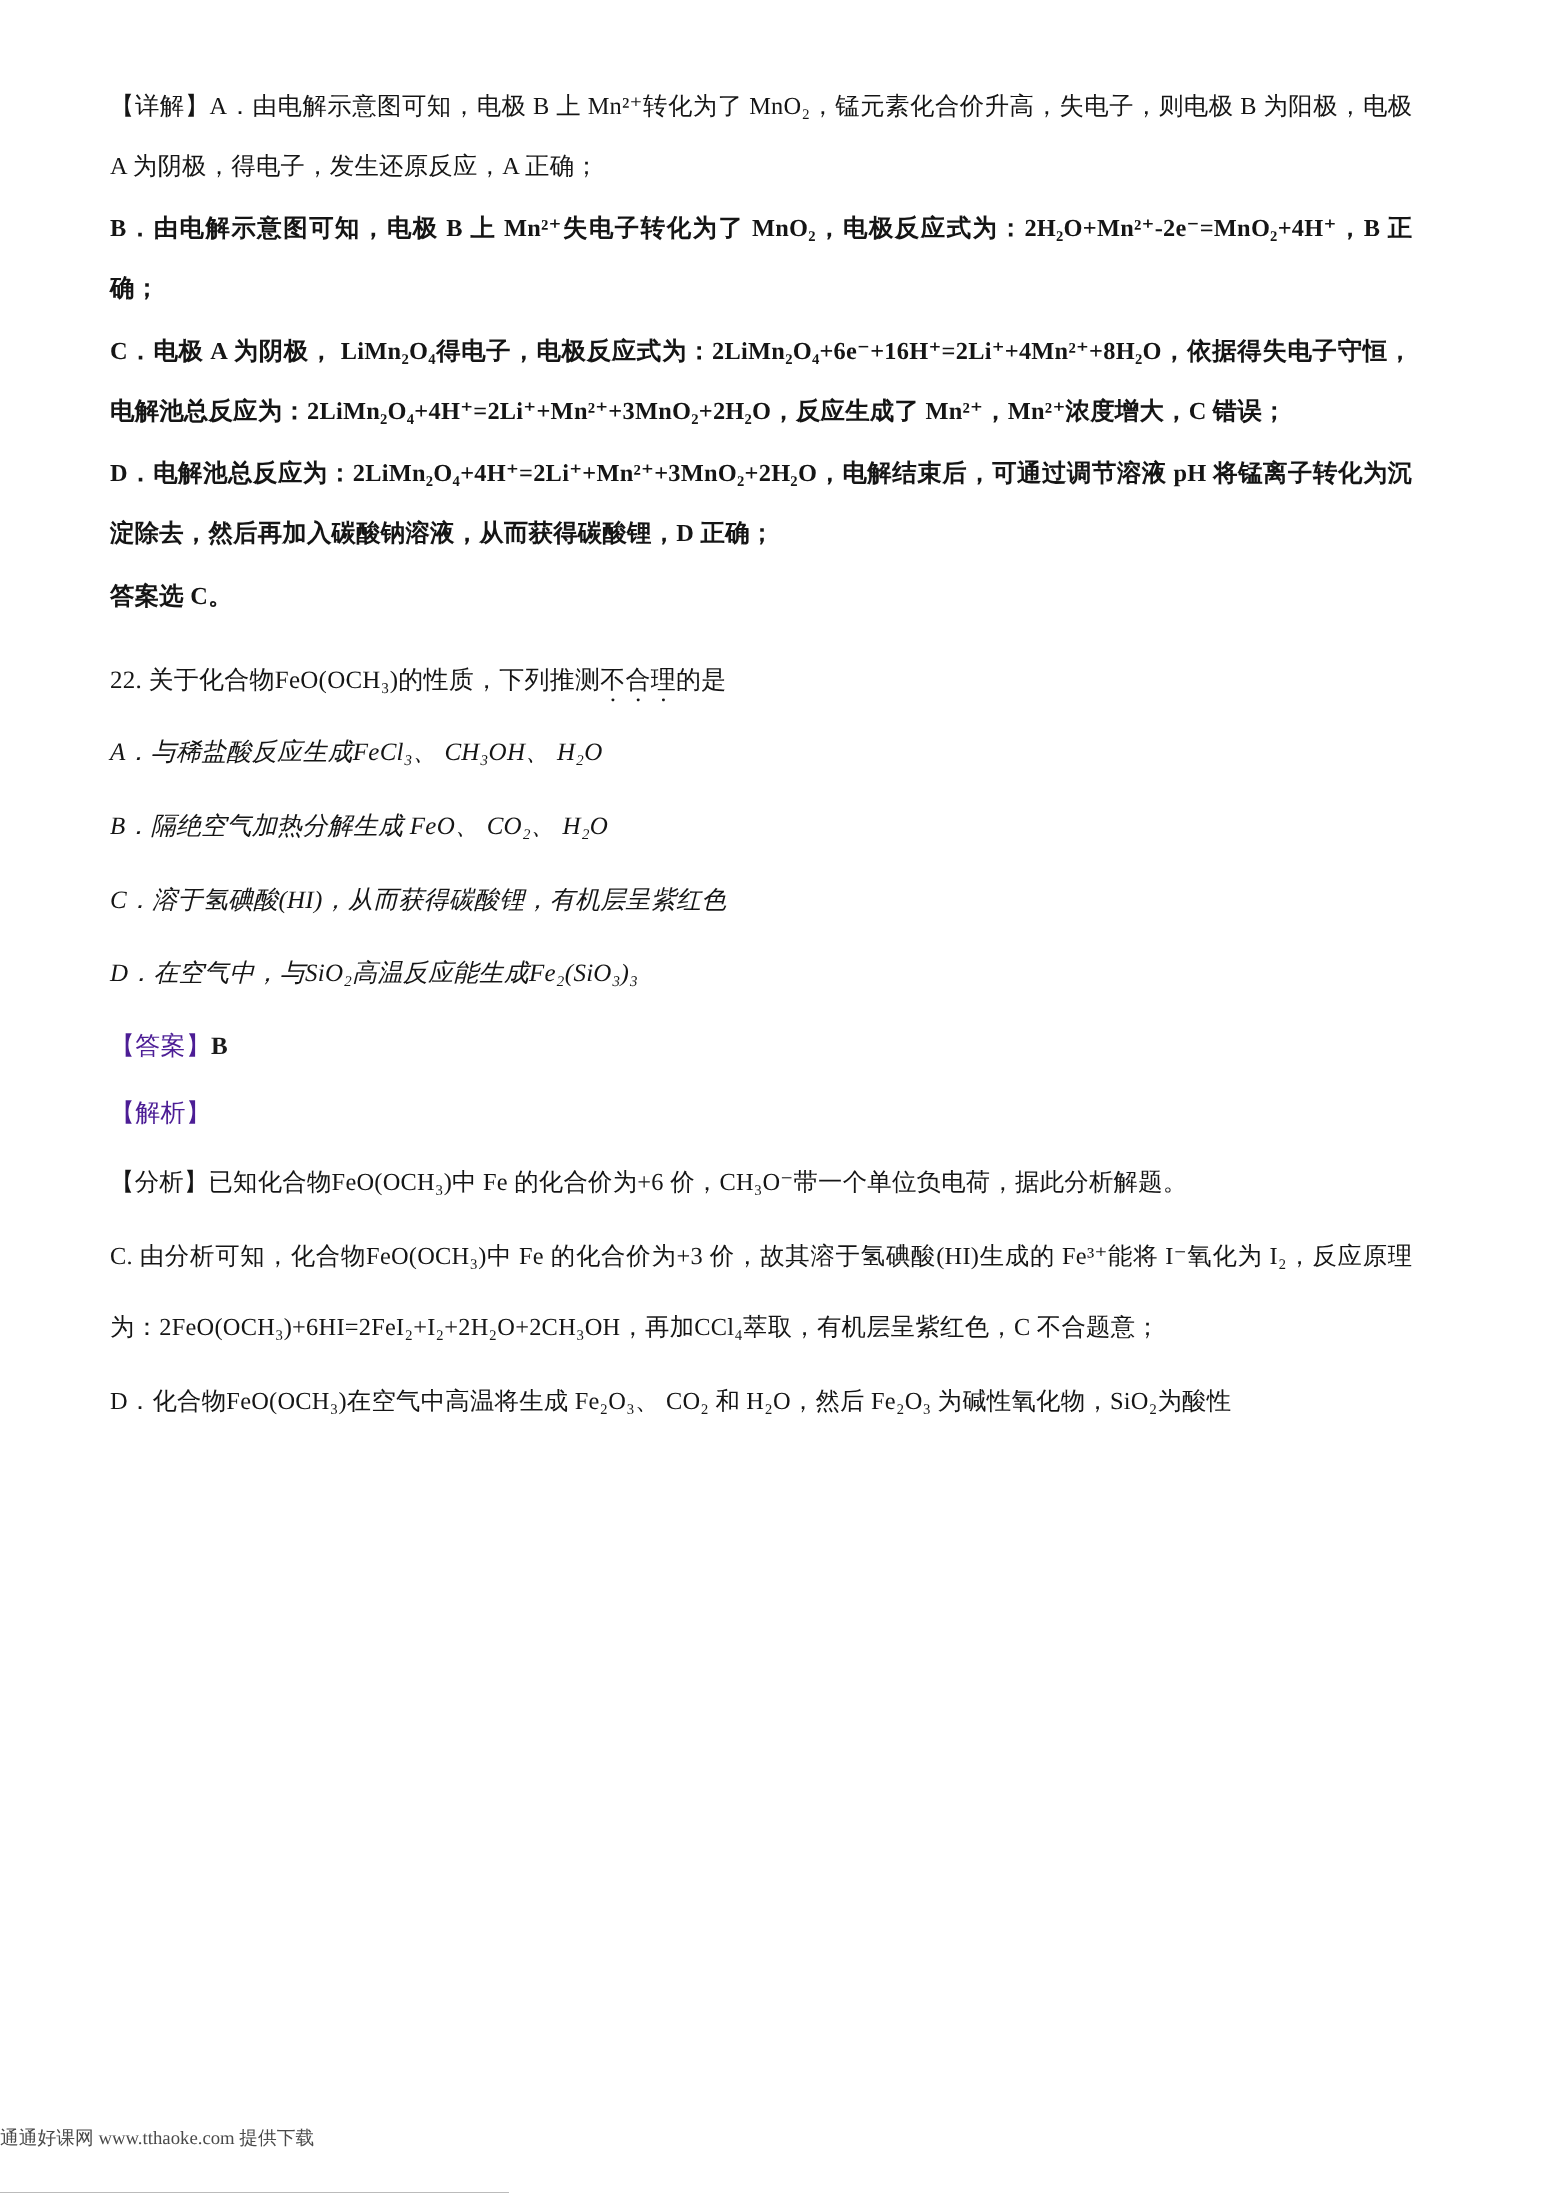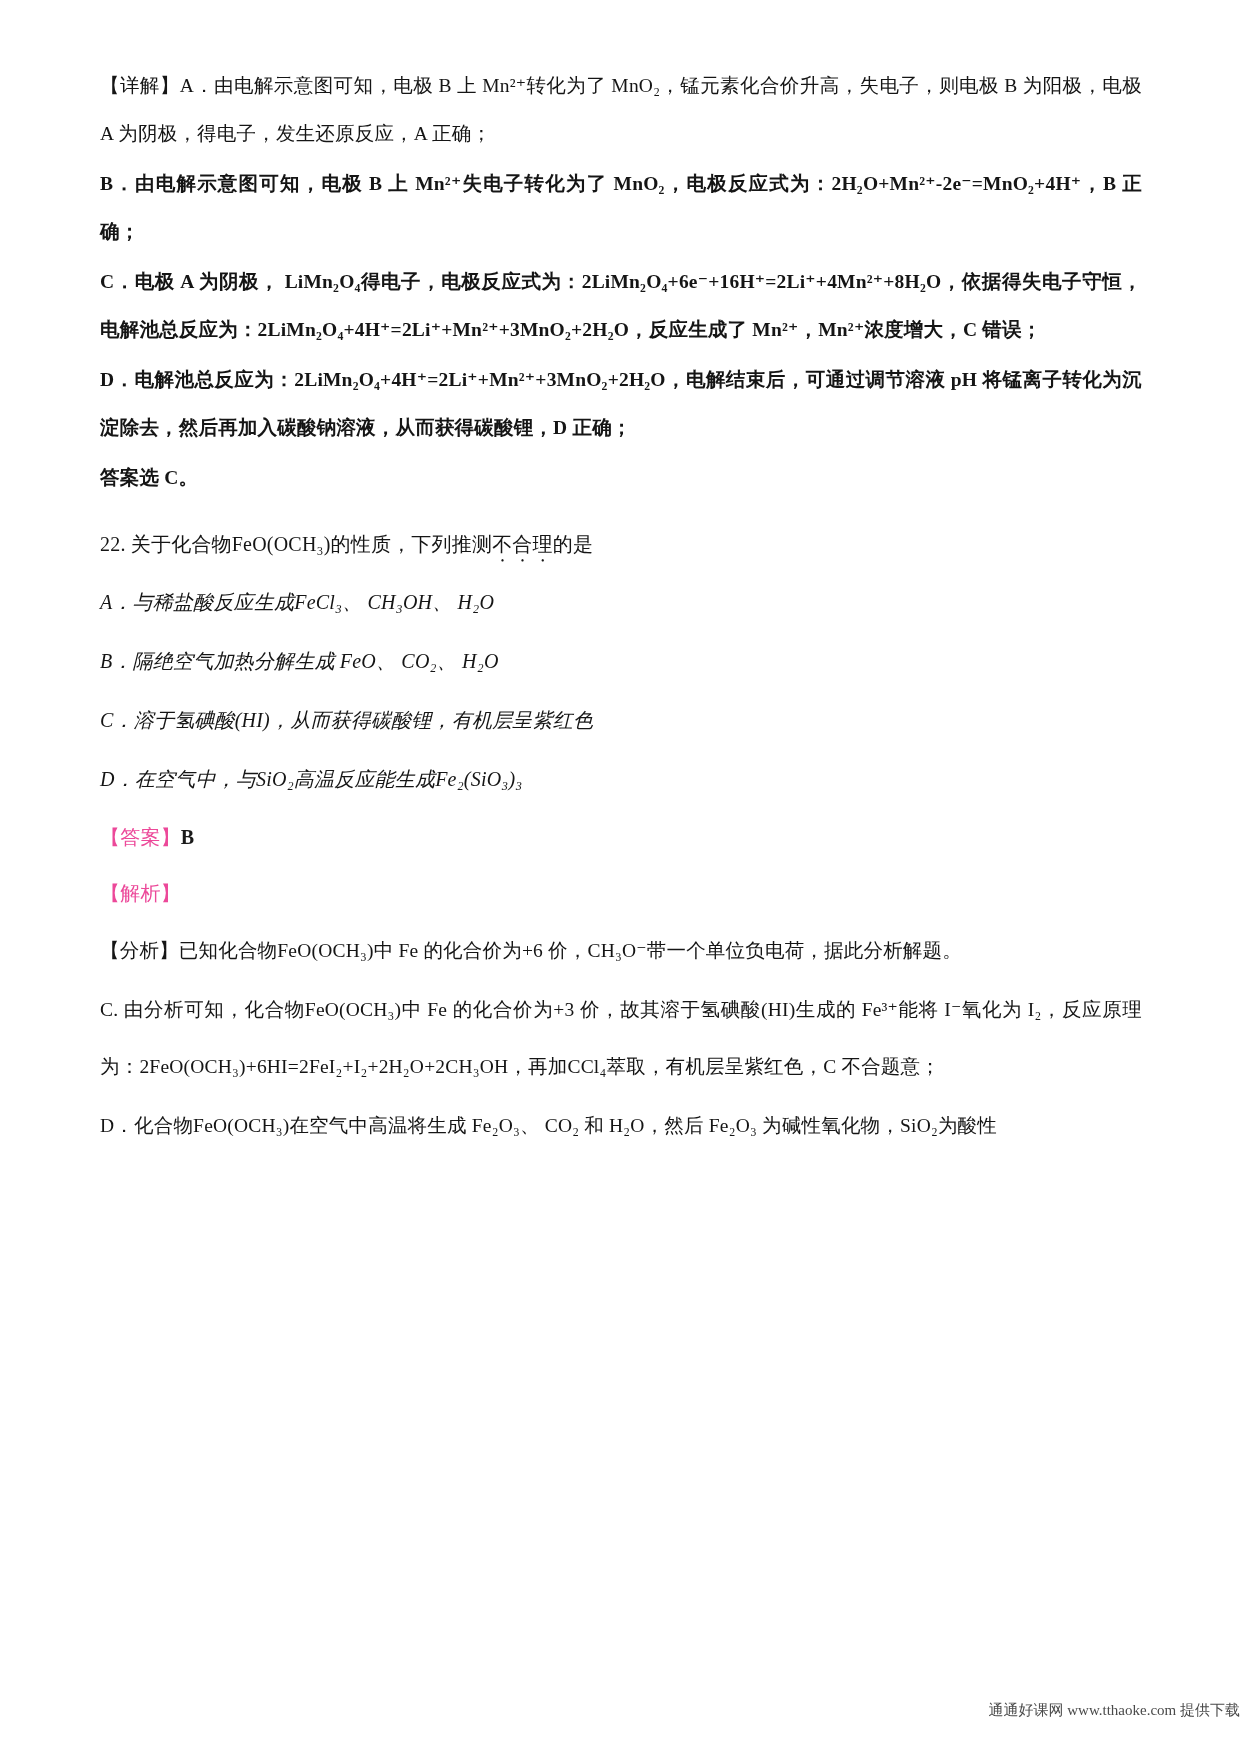--- a/index.html
+++ b/index.html
@@ -9,50 +9,50 @@
     height:1754px;
     margin:0 auto;
     background:#ffffff;
     overflow:hidden;
     font-family:"Liberation Serif","DejaVu Serif",serif;
     color:#151515;
   }
   .content{
     position:absolute;
     top:62px;
-    left:100px;
+    left:88px;
     width:1042px;
   }
   p.para{
     margin:0;
     font-size:19.5px;
     line-height:48px;
     text-align:justify;
     letter-spacing:0.2px;
   }
   p.sp1{margin-top:2px;font-weight:bold;}
   p.qline{margin-top:14px;line-height:56px;font-size:20px;}
   p.opt{margin-top:2px;line-height:57px;font-size:20px;font-style:italic;}
   p.ansline{margin-top:4px;line-height:50px;font-size:20px;}
   p.sec{line-height:57px;font-size:19.5px;margin-top:2px;}
-  .blue{color:#ec4899;font-family:Liberation Mono, monospace;}
+  .blue{color:#4c1d95;}
   .ansletter{font-weight:bold;color:#1a1a1a;}
   .emph{
     -webkit-text-emphasis:filled dot;
     text-emphasis:filled dot;
     -webkit-text-emphasis-position:under right;
     text-emphasis-position:under right;
     margin-top:29px;
   }
   .footer{
     position:absolute;
     bottom:34px;
     left:0;
     width:100%;
-    text-align:right;
+    text-align:left;
     font-size:15px;
     color:#4a4a4a;
     font-family:"Liberation Serif","DejaVu Serif",serif;
   }
 </style>
 </head>
 <body>
 
 <div class="page">
   <div class="content">

